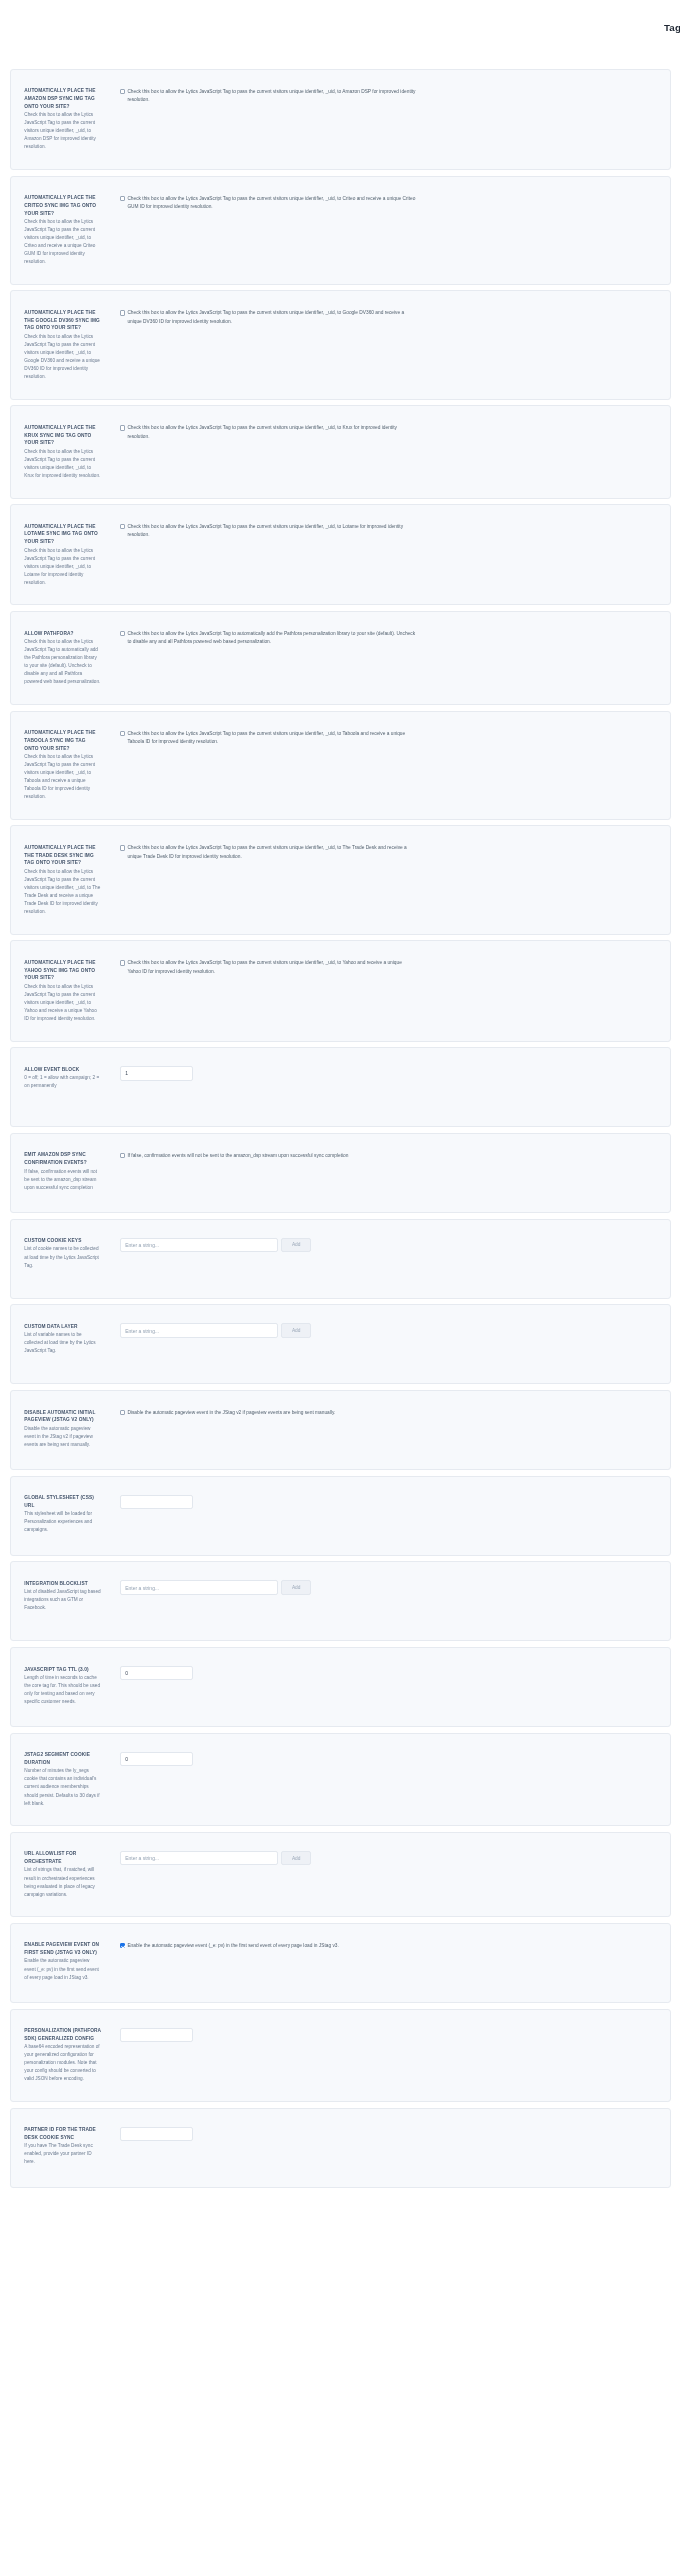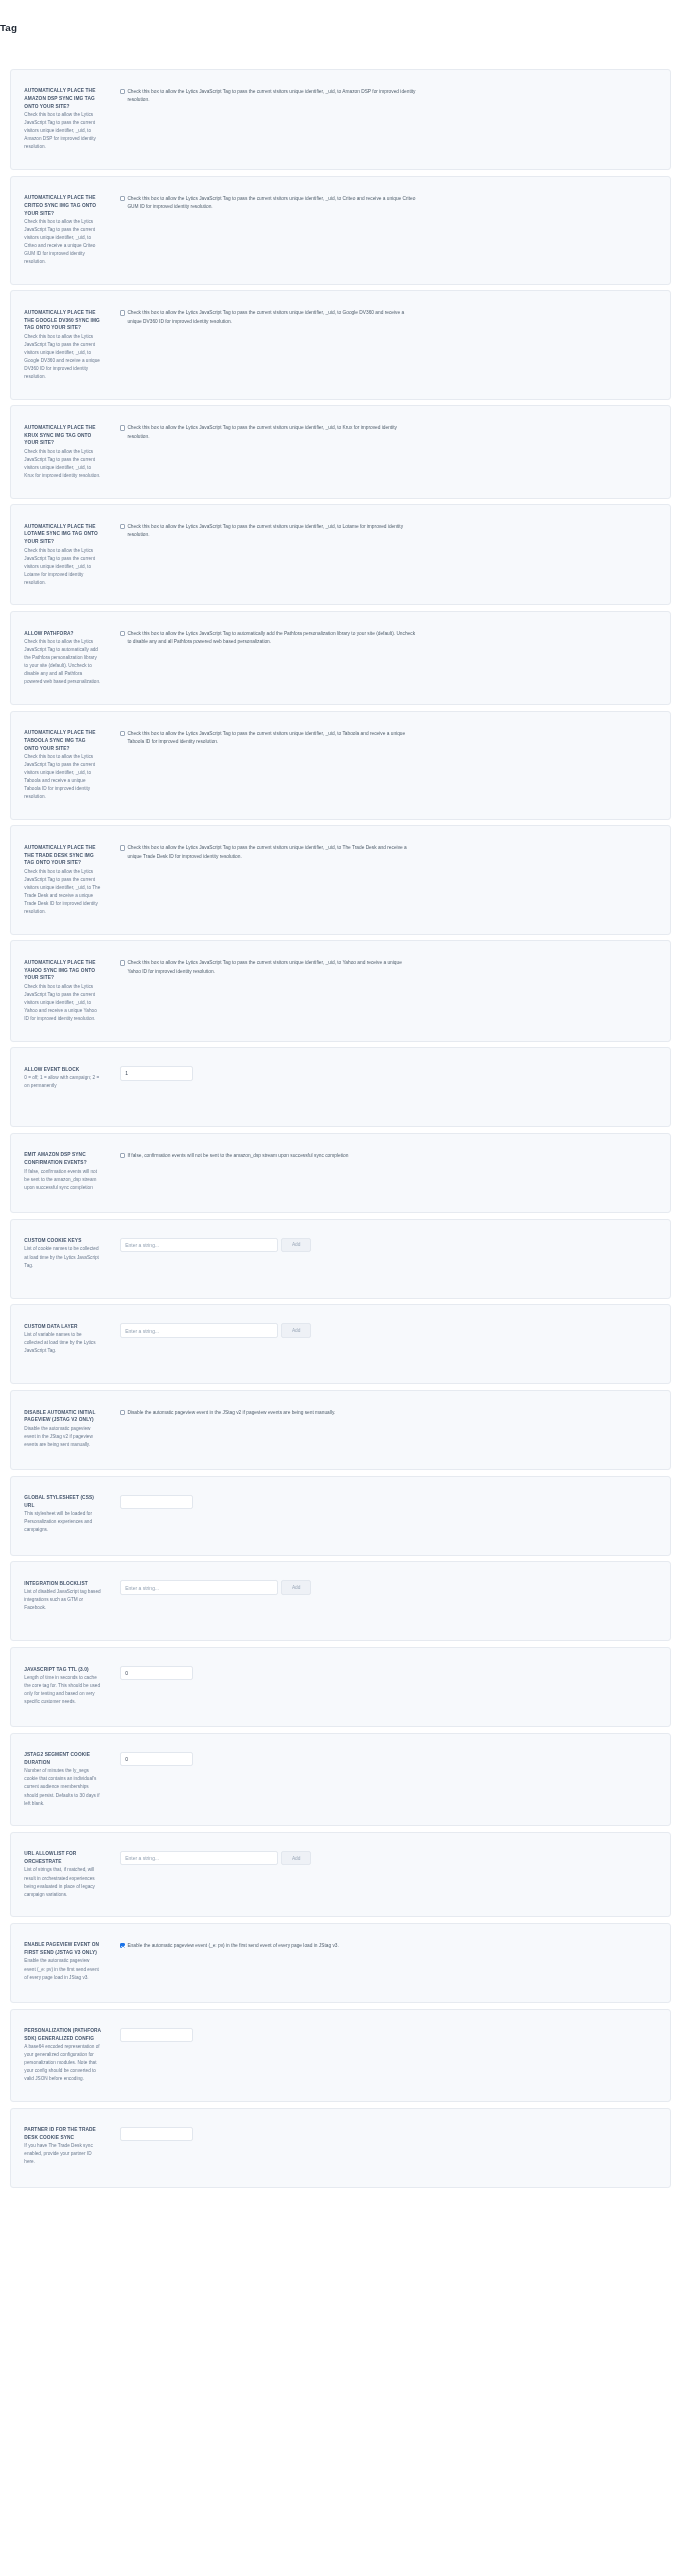--- a/index.html
+++ b/index.html
@@ -10,21 +10,21 @@
     background: #ffffff;
     font-family: "Liberation Sans", "DejaVu Sans", sans-serif;
   }
   body {
     width: 681px;
     min-height: 3463px;
     position: relative;
   }
 
   .page-title {
-    text-align: left;
+    text-align: right;
     font-size: 9.8px;
     font-weight: 700;
     color: #1f2733;
     padding-top: 15.5px;
     padding-bottom: 0;
     letter-spacing: 0.1px;
   }
 
   .form-wrap {
     padding: 29px 10.3px 10.3px 10.3px;

